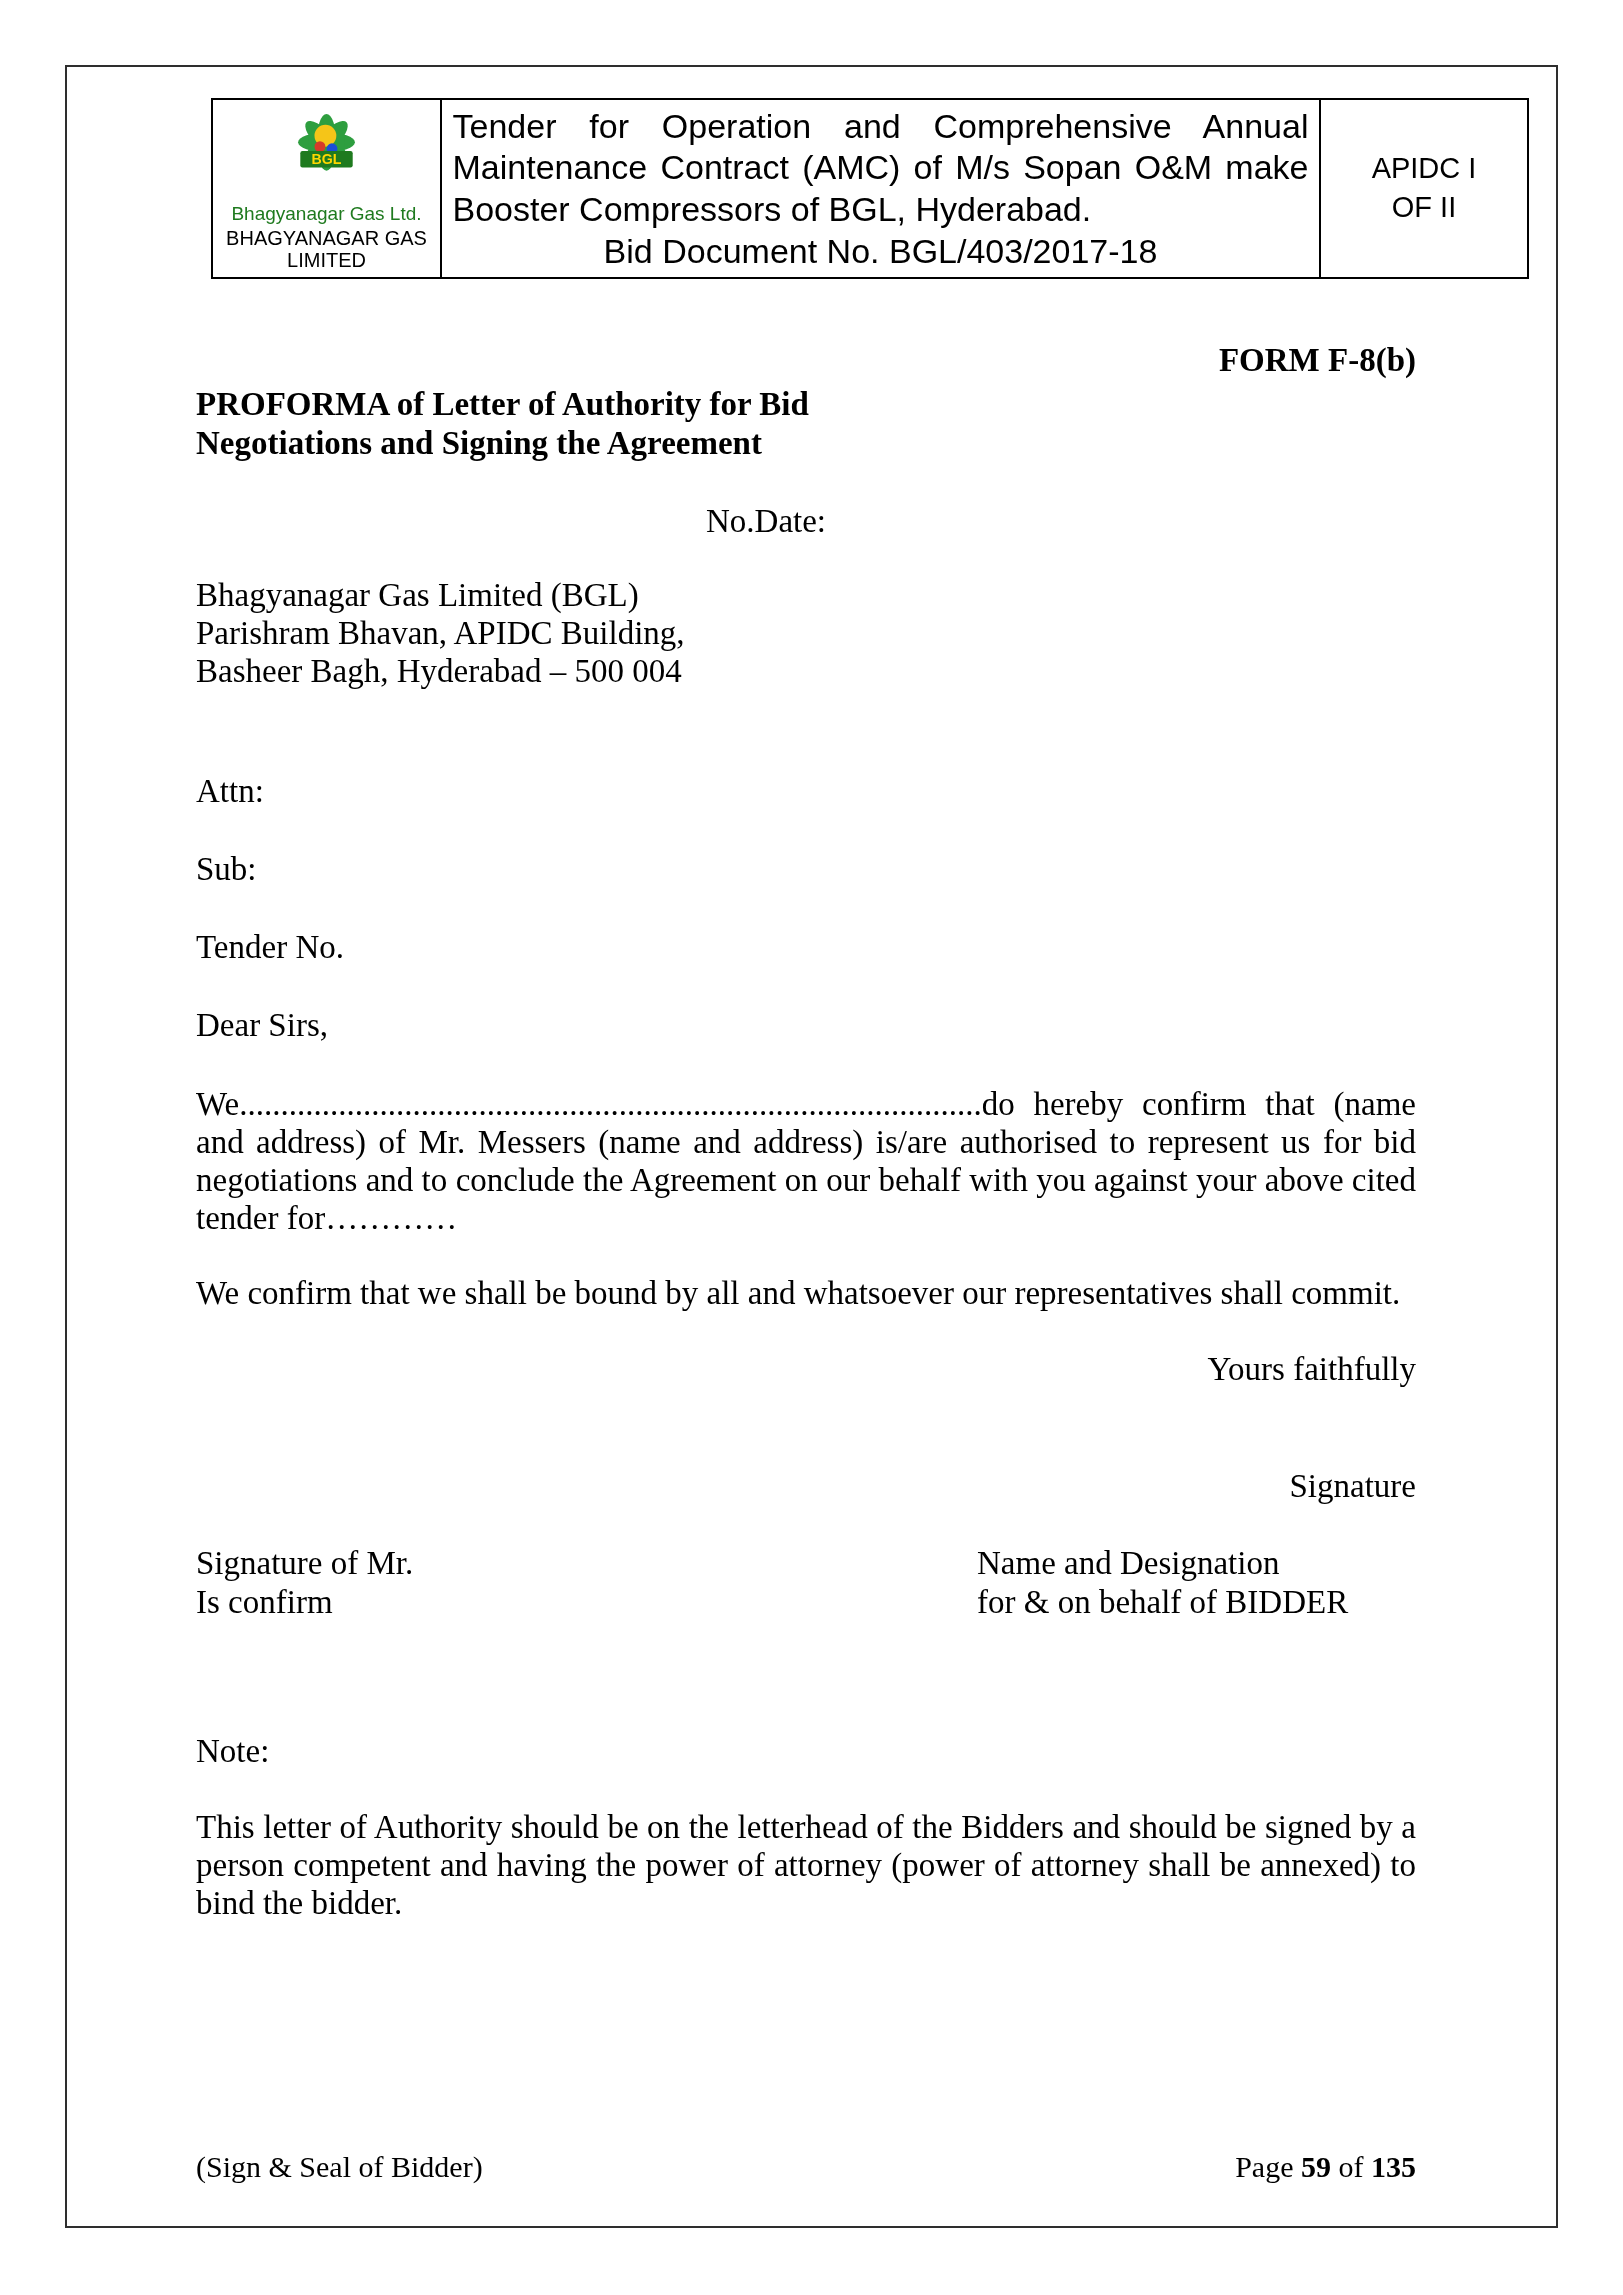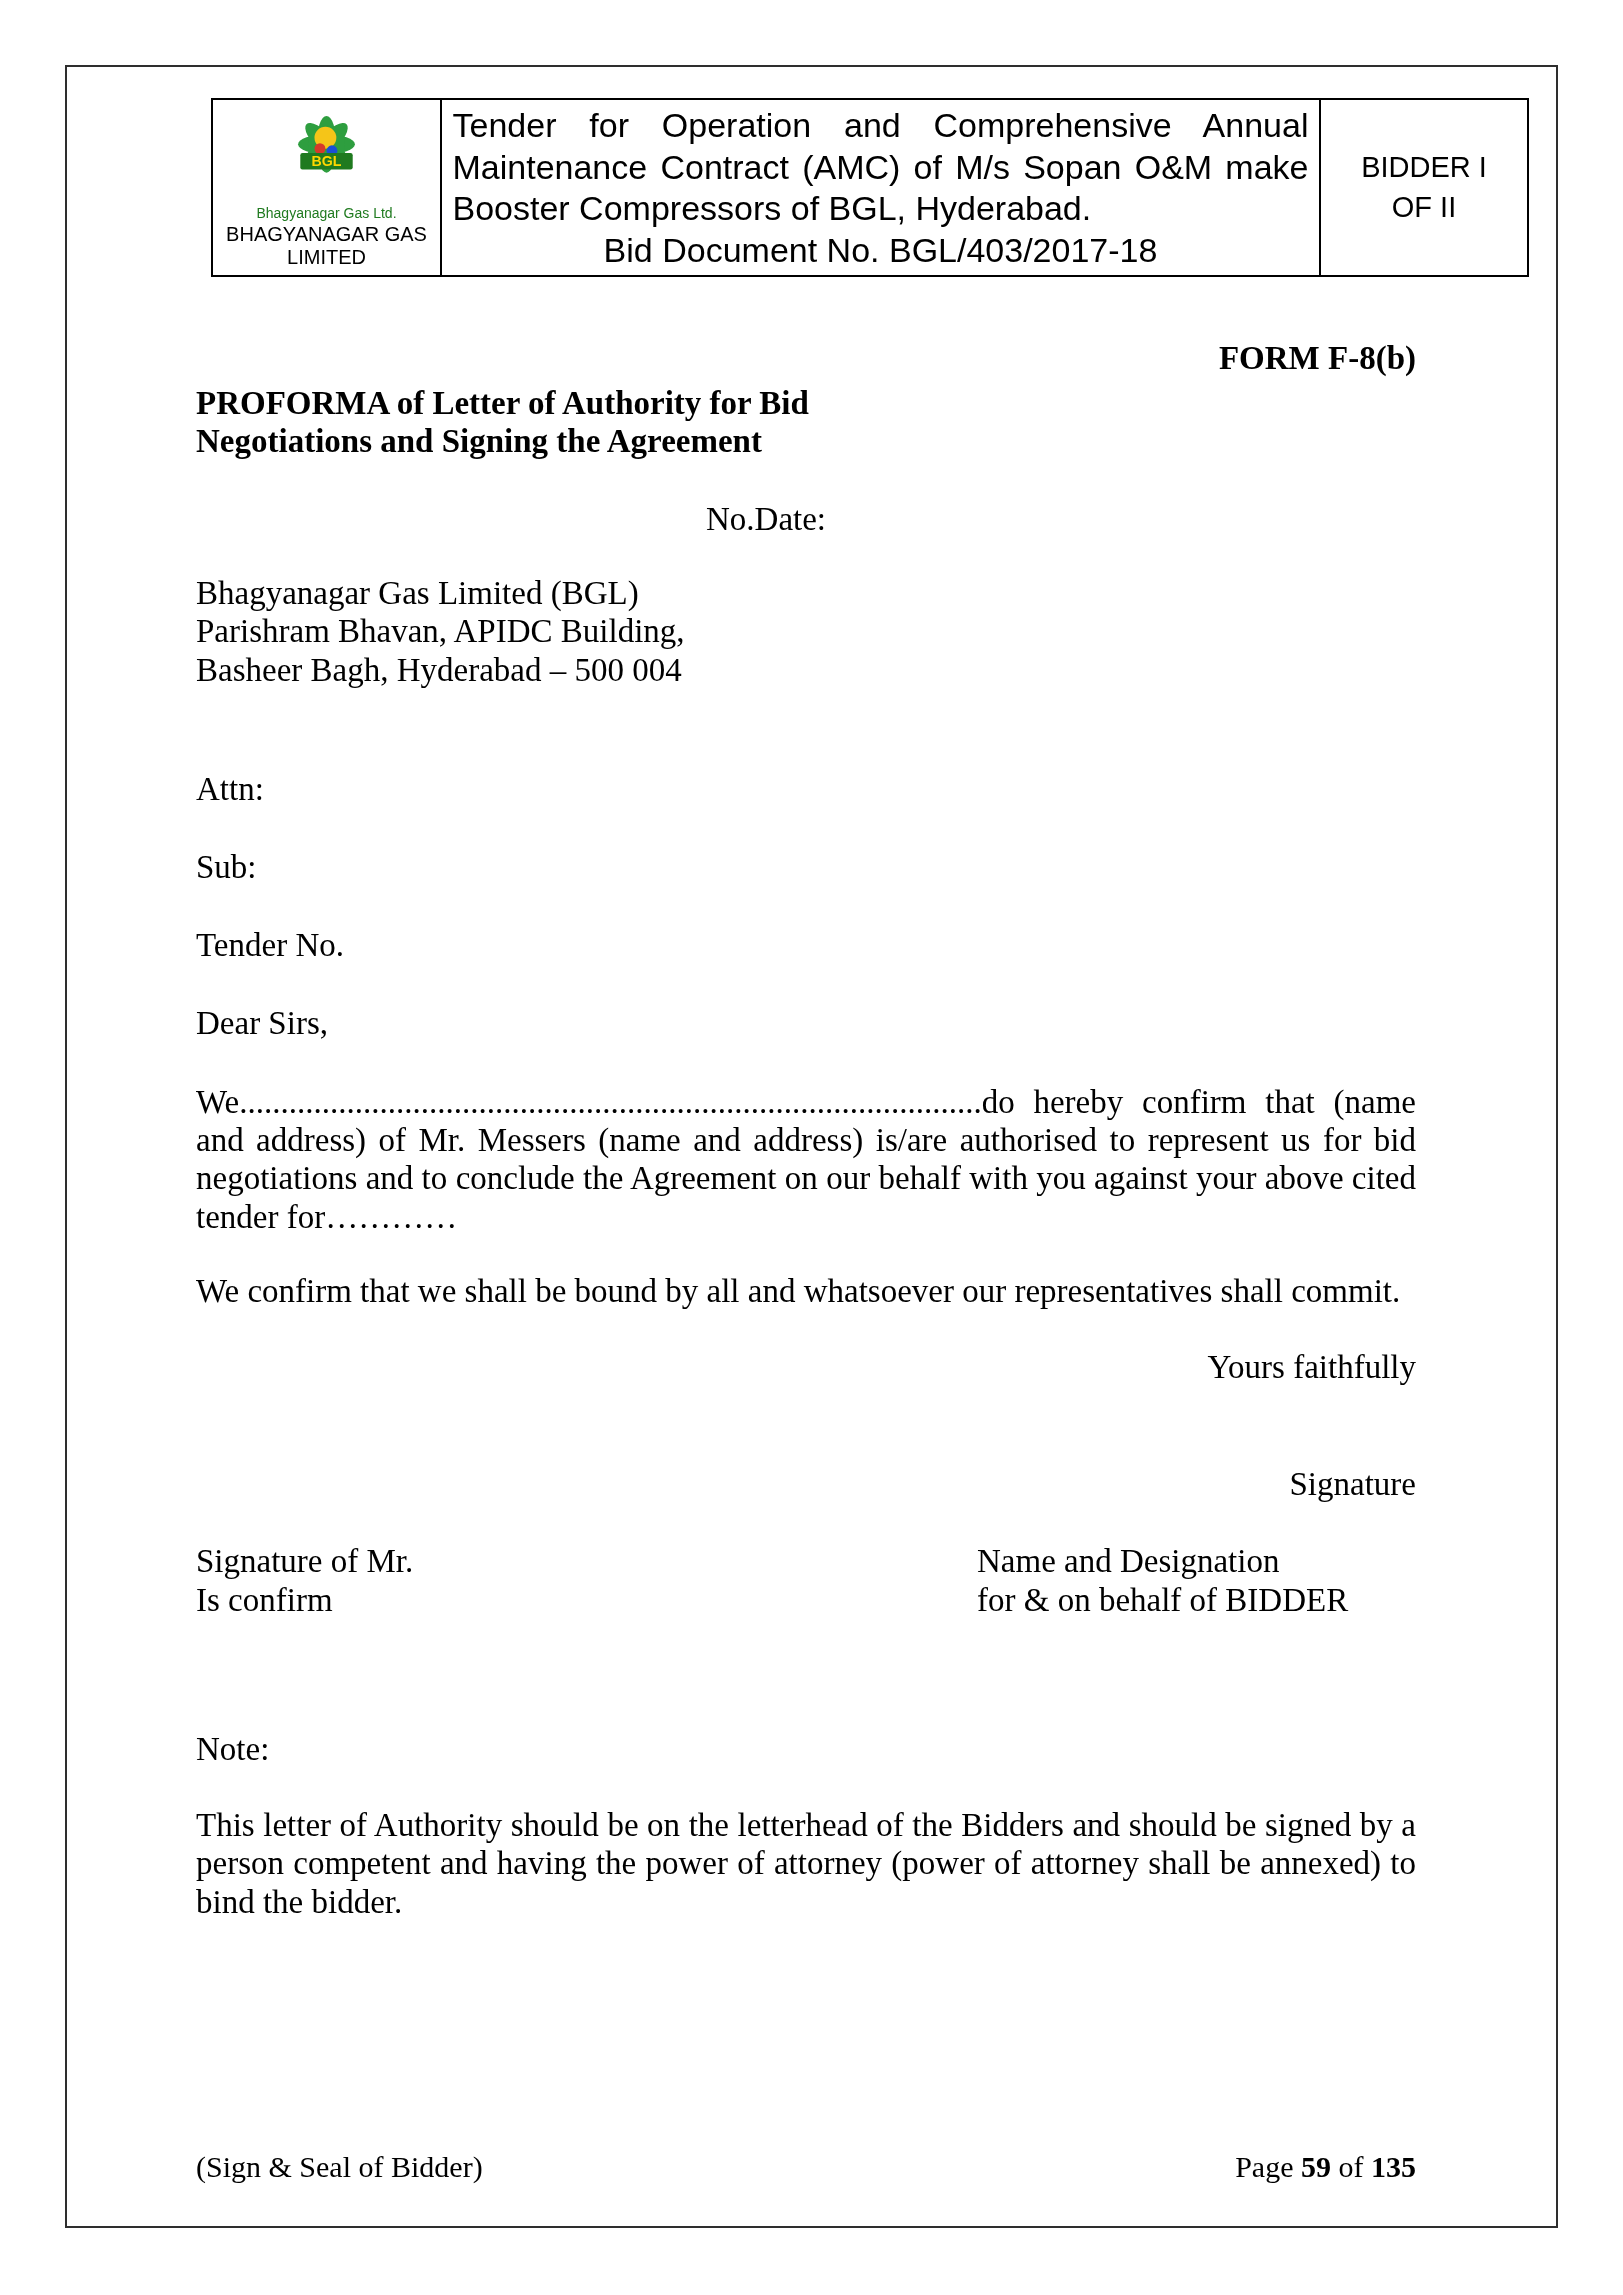--- a/index.html
+++ b/index.html
@@ -26,21 +26,21 @@
     border-collapse:collapse;
     table-layout:fixed;
     font-family:"Liberation Sans", sans-serif;
   }
   .header-table td { border:2px solid #000; vertical-align:middle; padding:5.2px 10.5px; }
   .cell-logo { width:206px; text-align:center; padding:3.9px 3.9px; }
   .cell-title { width:856px;border-radius:26px; }
   .cell-volume { width:185px; text-align:center; font-size:29px; line-height:1.35; }
   .tender-title { font-size:34px; line-height:1.22; text-align:justify; text-justify:inter-word; }
   .bid-doc { font-size:34px; text-align:center; margin-top:1.3px; }
-  .logo-tagline { color:#1f7a1f; font-size:14px; line-height:1.0; margin-top:-1.3px; }
+  .logo-tagline { color:#1f7a1f; font-size:19px; line-height:1.0; margin-top:-1.3px; }
   .org-name { font-size:20px; line-height:1.12; margin-top:3.9px; color:#000; }
   
   .content { margin:0 207px 0 196px; }
   .form-code { text-align:right; font-weight:bold; margin-top:63px; }
   .doc-title { text-align:left; font-weight:bold; line-height:1.16; margin-top:6.5px; }
   .no-date { display:flex; justify-content:center; margin-top:41px; }
   .date-label { margin-right:80px; }
   .address { margin-top:36px; line-height:1.16; }
   .label-attn { margin-top:82px; }
   .label-sub, .label-tender, .salutation { margin-top:41px; }
@@ -89,21 +89,21 @@
           </g>
         </svg>
         <div class="logo-tagline">Bhagyanagar Gas Ltd.</div>
         <div class="org-name">BHAGYANAGAR GAS LIMITED</div>
       </td>
       <td class="cell-title">
         <div class="tender-title">Tender for Operation and Comprehensive Annual Maintenance Contract (AMC) of M/s Sopan O&amp;M make Booster Compressors of BGL, Hyderabad.</div>
         <div class="bid-doc">Bid Document No. BGL/403/2017-18</div>
       </td>
       <td class="cell-volume">
-        <div>BIDDER I</div>
+        <div>APIDC I</div>
         <div>OF II</div>
       </td>
     </tr>
   </tbody>
     </table>
 
   <div class="content">
 
     <div class="form-code">FORM F-8(b)</div>
 

